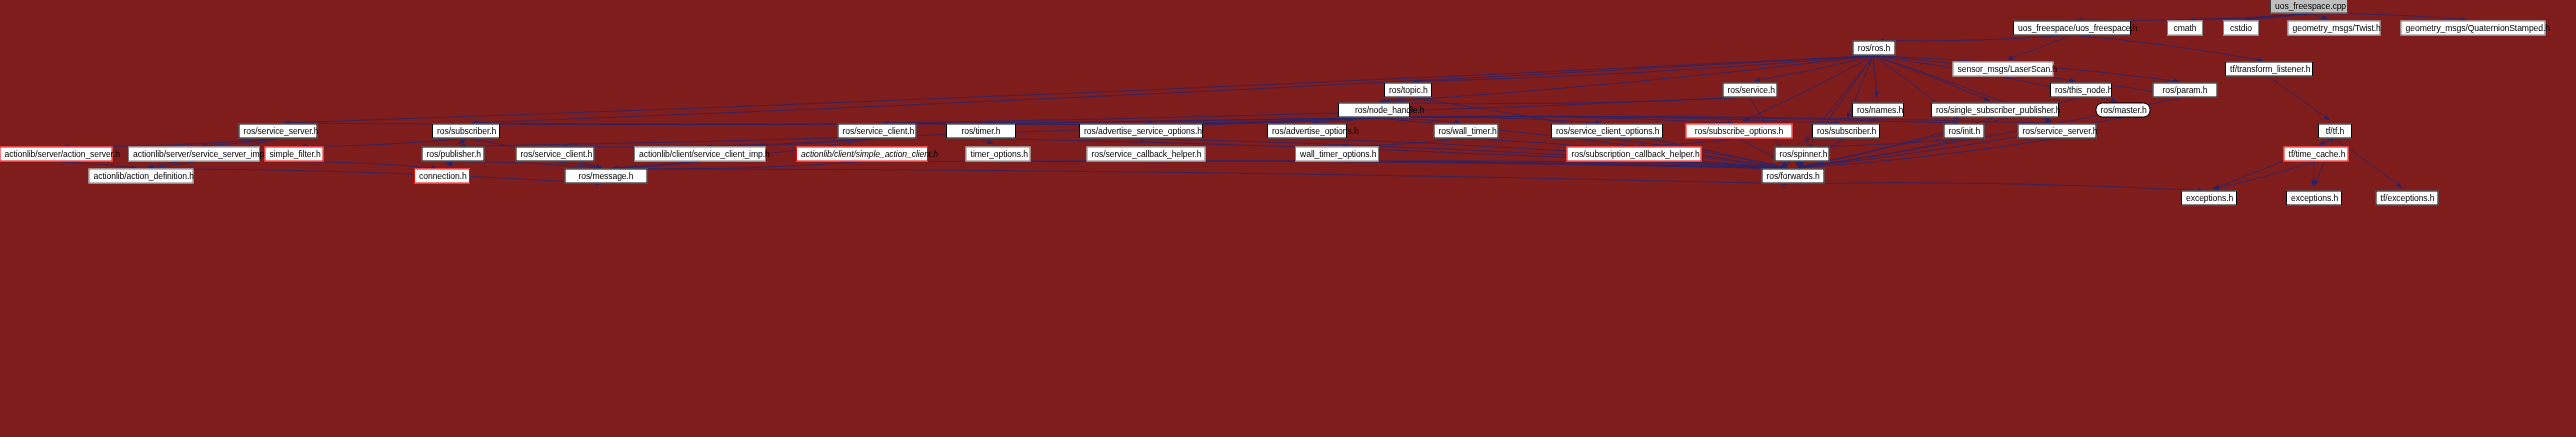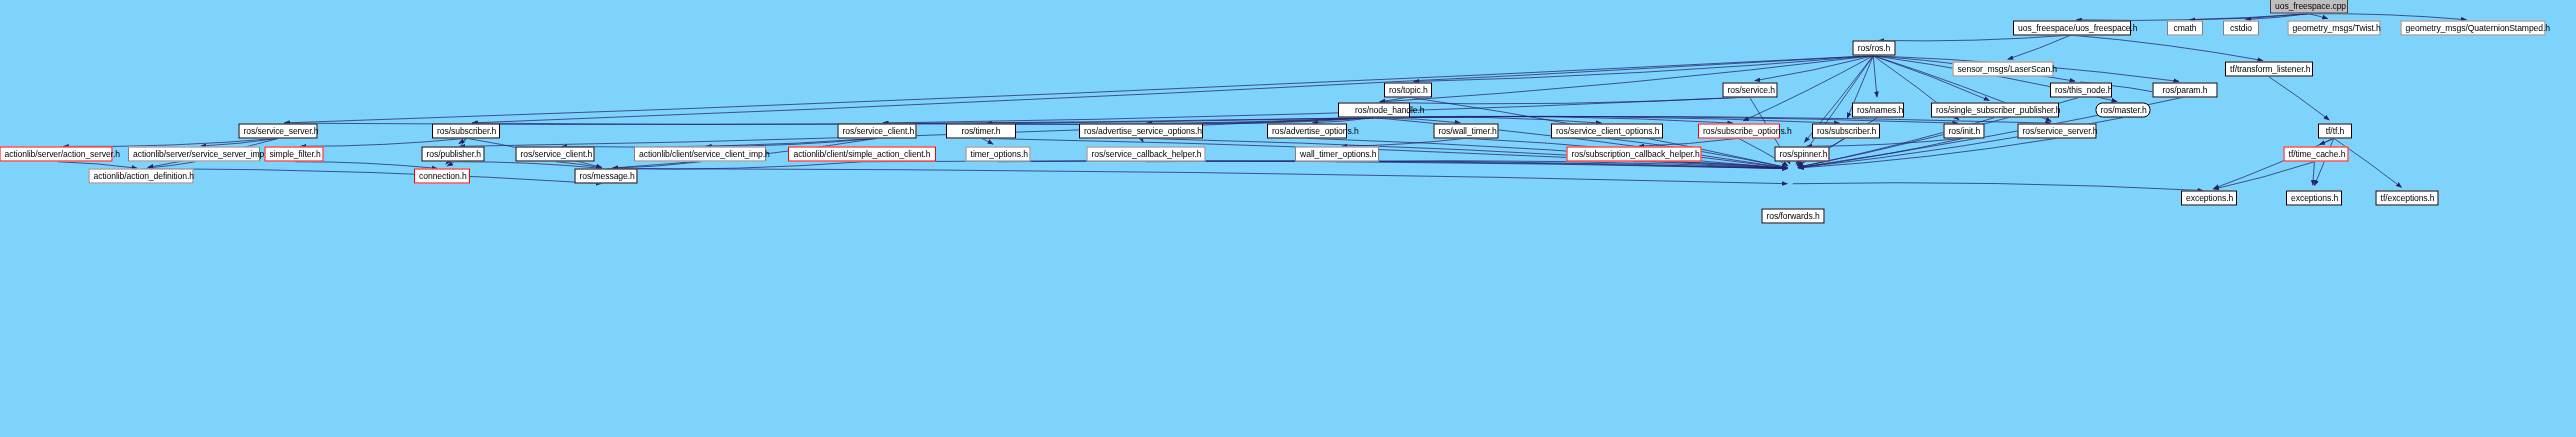--- a/index.html
+++ b/index.html
@@ -1,21 +1,21 @@
 <!DOCTYPE html>
 <html style="font-size:11px"><head>
 <meta charset="utf-8">
 <title>uos_freespace.cpp include dependency graph</title>
 <style>
   html,body{margin:0;padding:0;background:#ffffff;}
   #canvas{
     position:relative;
     width:2576px;
     height:437px;
-    background:#7dd3fc;
+    background:#7f1d1d;
     font-family:"Liberation Sans","DejaVu Sans",sans-serif;
     overflow:hidden;
   }
   #edges{position:absolute;left:0;top:0;width:2576px;height:437px;pointer-events:none;}
   .node{
     position:absolute;
     box-sizing:border-box;
     height:15px;
     line-height:13.8px;
     text-align:center;
@@ -161,40 +161,40 @@
       <div class="node solid" style="left: 1995px; top: 110px; width: 128px;">ros/single_subscriber_publisher.h</div>
       <div class="node solid" style="left: 2123px; top: 110px; width: 55px; border-radius: 7px;">ros/master.h</div>
       <div class="node solid" style="left: 278px; top: 131px; width: 79px;">ros/service_server.h</div>
       <div class="node solid" style="left: 466px; top: 131px; width: 68px;">ros/subscriber.h</div>
       <div class="node solid" style="left: 877px; top: 131px; width: 79px;">ros/service_client.h</div>
       <div class="node solid" style="left: 981px; top: 131px; width: 70px;">ros/timer.h</div>
       <div class="node solid" style="left: 1141px; top: 131px; width: 124px;">ros/advertise_service_options.h</div>
       <div class="node solid" style="left: 1307px; top: 131px; width: 80px;">ros/advertise_options.h</div>
       <div class="node solid" style="left: 1466px; top: 131px; width: 65px;">ros/wall_timer.h</div>
       <div class="node solid" style="left: 1607px; top: 131px; width: 112px;">ros/service_client_options.h</div>
-      <div class="node red" style="left: 1739px; top: 131px; width: 82px;">ros/subscribe_options.h</div>
+      <div class="node red" style="left: 1739px; top: 131px; width: 107px;">ros/subscribe_options.h</div>
       <div class="node solid" style="left: 1846px; top: 131px; width: 68px;">ros/subscriber.h</div>
       <div class="node solid" style="left: 1964px; top: 131px; width: 41px;">ros/init.h</div>
       <div class="node solid" style="left: 2057px; top: 131px; width: 79px;">ros/service_server.h</div>
       <div class="node solid" style="left: 2335px; top: 131px; width: 34px;">tf/tf.h</div>
       <div class="node red" style="left: 56px; top: 154px; width: 113px;">actionlib/server/action_server.h</div>
       <div class="node " style="left: 194px; top: 154px; width: 132px;">actionlib/server/service_server_imp.h</div>
       <div class="node red" style="left: 294px; top: 154px; width: 59px;">simple_filter.h</div>
       <div class="node solid" style="left: 453px; top: 154px; width: 63px;">ros/publisher.h</div>
       <div class="node solid" style="left: 555px; top: 154px; width: 79px;">ros/service_client.h</div>
       <div class="node " style="left: 700px; top: 154px; width: 132px;">actionlib/client/service_client_imp.h</div>
-      <div class="node red" style="left: 862px; top: 154px; width: 148px;">actionlib/client/simple_action_client.h</div>
+      <div class="node red" style="left: 862px; top: 154px; width: 132px; font-style: italic;">actionlib/client/simple_action_client.h</div>
       <div class="node " style="left: 998px; top: 154px; width: 65px;">timer_options.h</div>
       <div class="node " style="left: 1146px; top: 154px; width: 119px;">ros/service_callback_helper.h</div>
       <div class="node " style="left: 1337px; top: 154px; width: 84px;">wall_timer_options.h</div>
       <div class="node red" style="left: 1634px; top: 154px; width: 135px;">ros/subscription_callback_helper.h</div>
       <div class="node solid" style="left: 1802px; top: 154px; width: 55px;">ros/spinner.h</div>
       <div class="node red" style="left: 2316px; top: 154px; width: 65px;">tf/time_cache.h</div>
       <div class="node " style="left: 141px; top: 176px; width: 105px;">actionlib/action_definition.h</div>
       <div class="node red" style="left: 442px; top: 176px; width: 56px;">connection.h</div>
-      <div class="node solid" style="left: 606px; top: 176px; width: 63px;">ros/message.h</div>
-      <div class="node solid" style="left: 1793px; top: 176px; width: 63px; margin-top: 40px;">ros/forwards.h</div>
+      <div class="node solid" style="left: 606px; top: 176px; width: 83px;">ros/message.h</div>
+      <div class="node solid" style="left: 1793px; top: 176px; width: 63px;">ros/forwards.h</div>
       <div class="node solid" style="left: 2209px; top: 198px; width: 56px;">exceptions.h</div>
       <div class="node solid" style="left: 2314px; top: 198px; width: 56px;">exceptions.h</div>
       <div class="node solid" style="left: 2407px; top: 198px; width: 63px;">tf/exceptions.h</div>
     </div>
 </div>
 
 
 </body></html>

